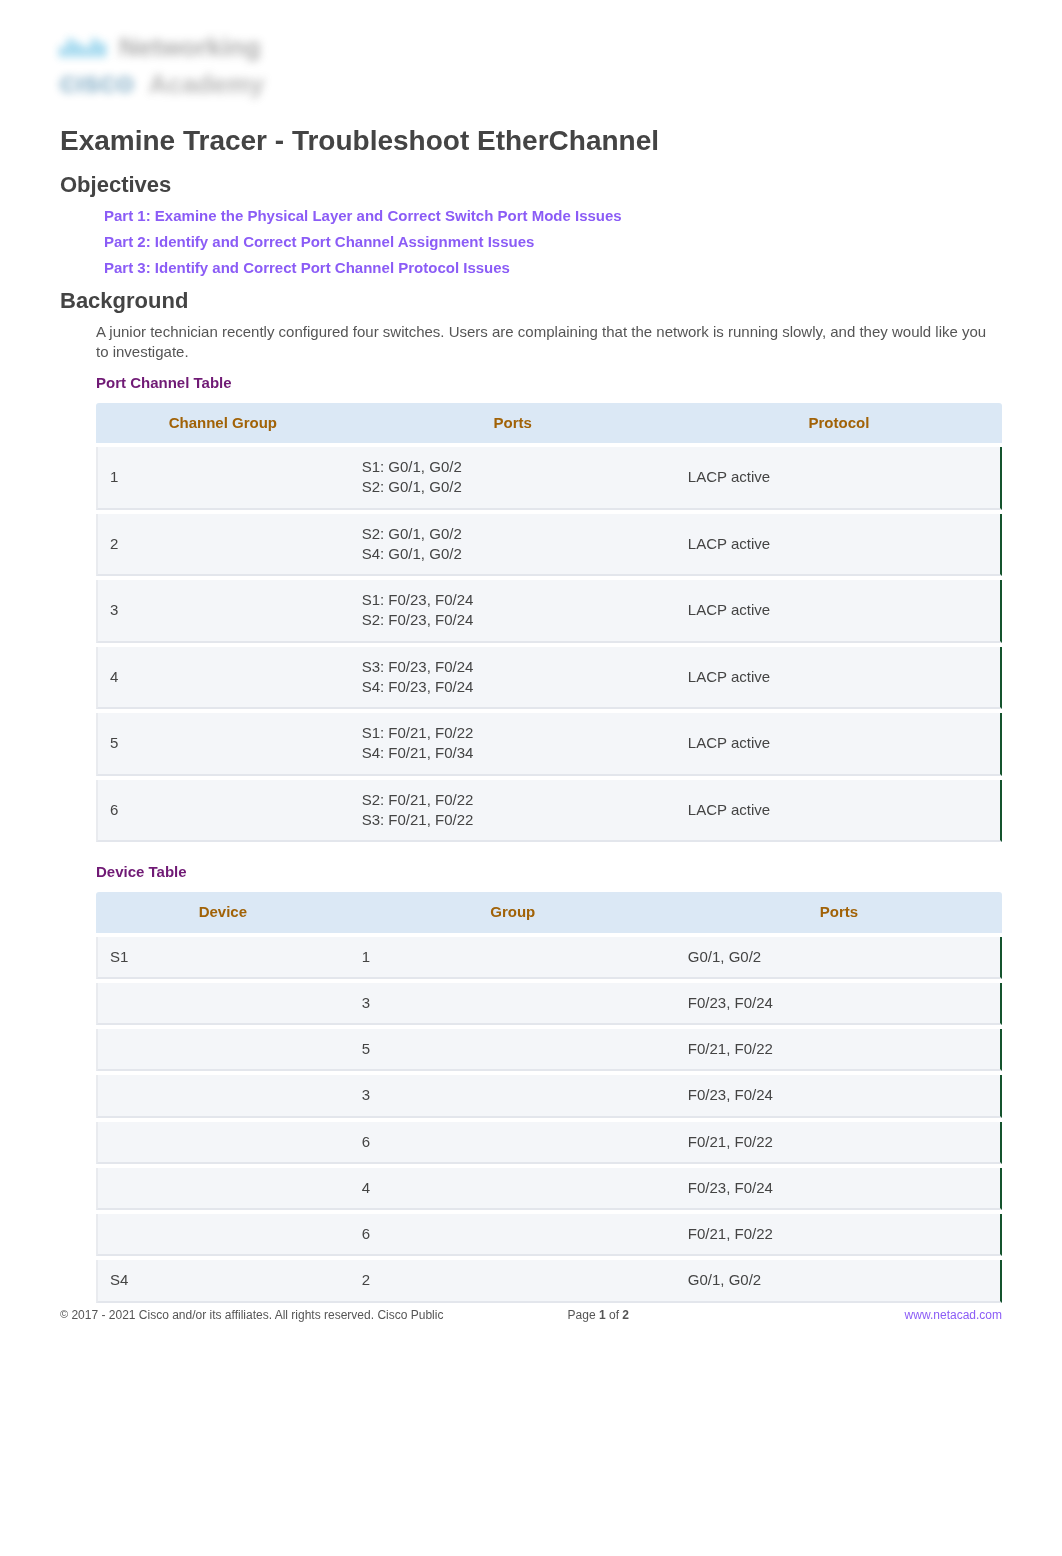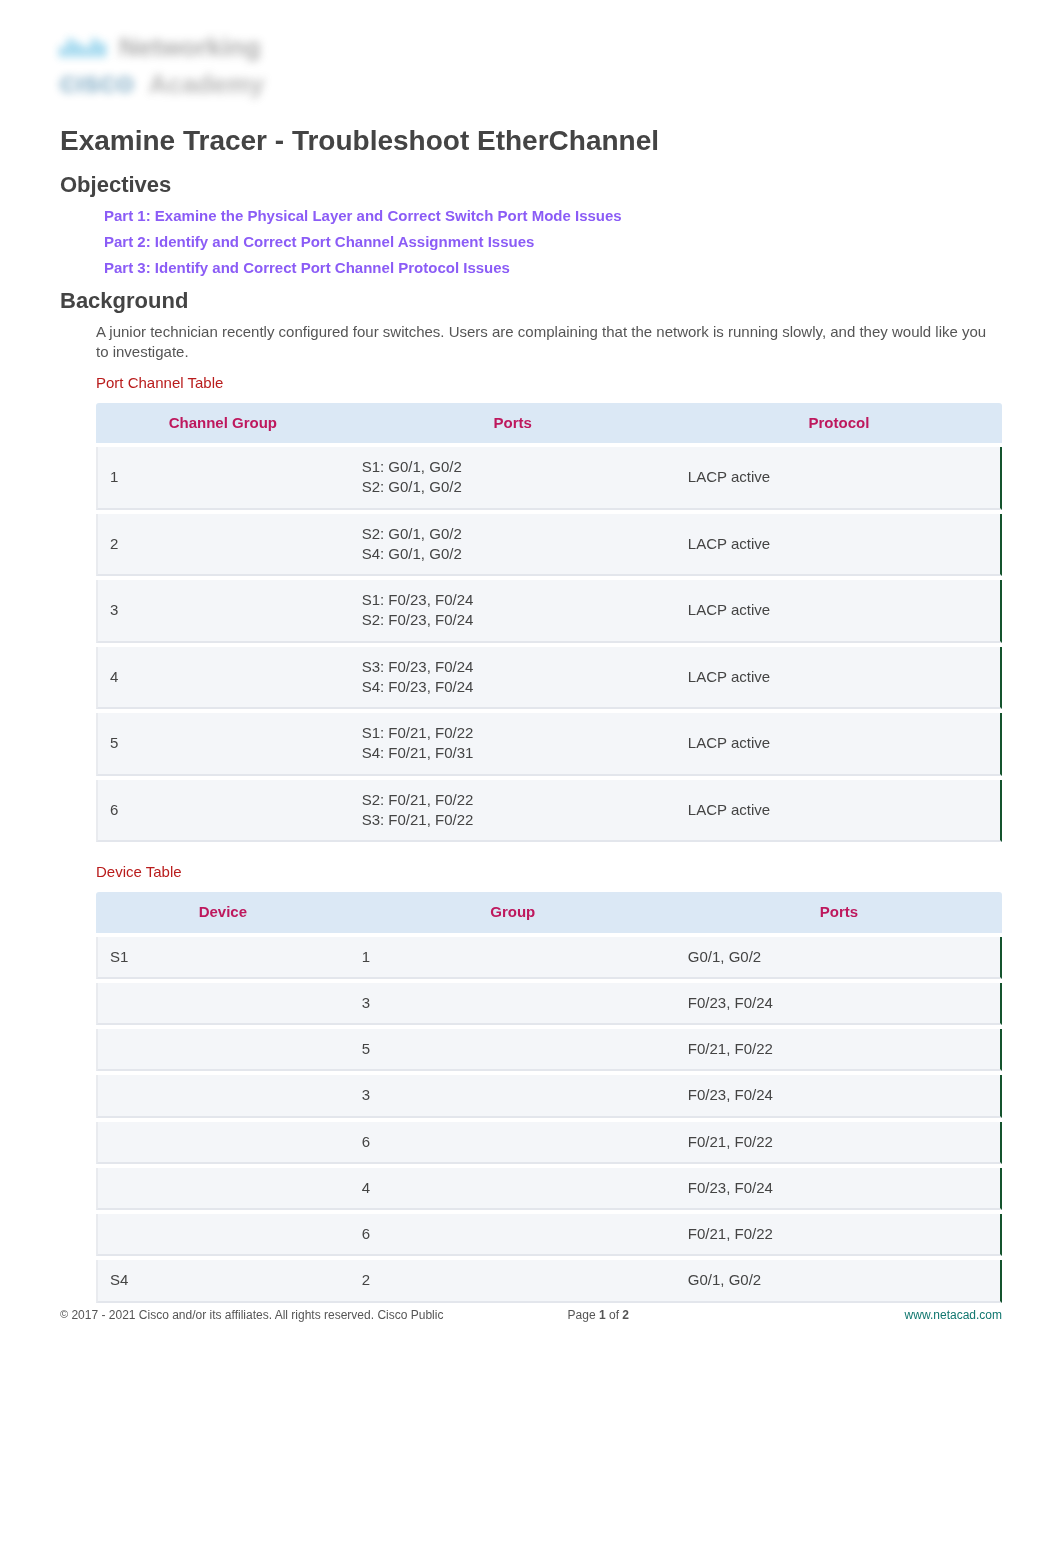--- a/index.html
+++ b/index.html
@@ -42,33 +42,33 @@
   }
   h2.section {
     font-size: 22px;
     font-weight: 700;
     color: #444;
     margin: 8px 0 6px 0;
   }
   .indent { padding-left: 36px; }
   .obj { font-weight: 700; margin: 6px 8px; color: #8b5cf6; }
   .bg-text { margin: 6px 0 10px 0; color:#555; }
-  .subhead { font-weight: 400; margin: 8px 0 6px 0; color:#b91c1c; }
+  .subhead { font-weight: 700; margin: 8px 0 6px 0; color:#701a75; }
 
   table {
     width: 100%;
     border-collapse: separate;
     border-spacing: 0 4px;
   }
   thead th {
     background: #dbe8f5;
     padding: 10px 12px;
     text-align: center;
     font-weight: 700;
-    color: #be185d;
+    color: #a16207;
   }
   thead th:first-child { border-top-left-radius: 3px; }
   thead th:last-child  { border-top-right-radius: 3px; }
 
   tbody td {
     background: #f4f6f9;
     padding: 10px 12px;
     color: #444;
     vertical-align: middle;
     border-bottom: 2px solid #e3e6ec;
@@ -80,21 +80,21 @@
 
   .footer {
     display: flex;
     justify-content: space-between;
     font-size: 12px;
     color: #555;
   }
   .footer .center { flex:1; text-align:center; }
   .footer .right { flex:1; text-align:right; }
   .footer .left { flex:1.5; text-align:left; }
-  .footer a { color: #0f766e; text-decoration: none; }
+  .footer a { color: #8b5cf6; text-decoration: none; }
   .circled { display:inline-block; font-size:11px; vertical-align: top; }
 </style>
 </head>
 <body>
 
 <div class="logo-area">
   <div class="logo-row">
     <div class="logo-bars">
       <span></span>
         <span></span>
@@ -154,21 +154,21 @@
       </tr>
       <tr>
         <td>4</td>
         <td class="ports-cell">S3: F0/23, F0/24
 S4: F0/23, F0/24</td>
         <td>LACP active</td>
       </tr>
       <tr>
         <td>5</td>
         <td class="ports-cell">S1: F0/21, F0/22
-S4: F0/21, F0/31</td>
+S4: F0/21, F0/34</td>
         <td>LACP active</td>
       </tr>
       <tr>
         <td>6</td>
         <td class="ports-cell">S2: F0/21, F0/22
 S3: F0/21, F0/22</td>
         <td>LACP active</td>
       </tr>
     </tbody>
   </table>

